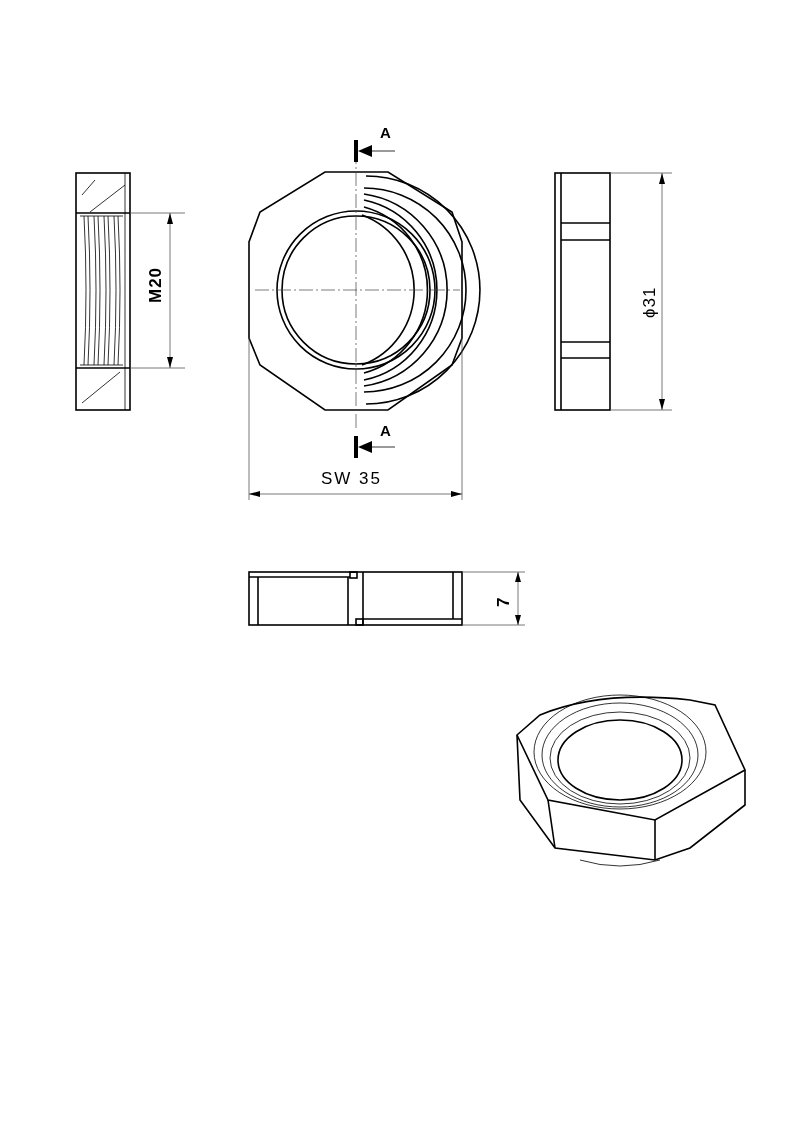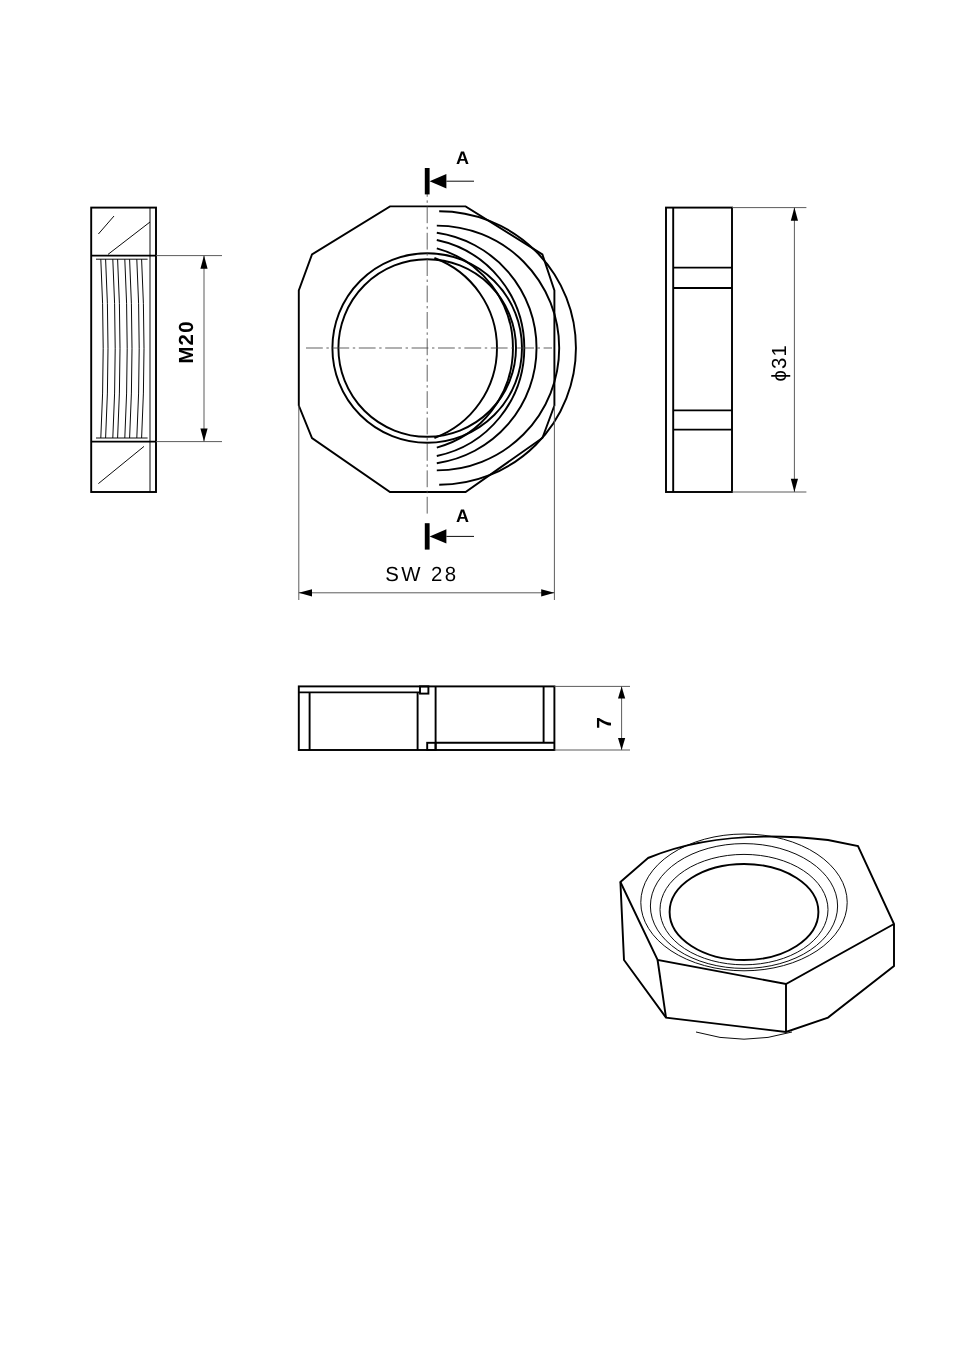--- a/index.html
+++ b/index.html
@@ -121,16 +121,16 @@
     <ellipse class="thin" cx="620" cy="755" rx="78" ry="52"></ellipse>
     <ellipse class="thin" cx="620" cy="752" rx="86" ry="57"></ellipse>
     <path class="thin" d="M580 860 Q620 872 660 860"></path>
   </g>
 </svg>
 
 <div class="label-layer">
   <span class="t" style="left:146px;top:303px;font-size:17px;font-weight:bold;transform:rotate(-90deg);transform-origin:left top;letter-spacing:1px;">M20</span>
   <span class="t" style="left:380px;top:124px;font-size:15px;font-weight:bold;">A</span>
   <span class="t" style="left:380px;top:422px;font-size:15px;font-weight:bold;">A</span>
-  <span class="t" style="left:321px;top:469px;font-size:17px;letter-spacing:2px;">SW 28</span>
+  <span class="t" style="left:321px;top:469px;font-size:17px;letter-spacing:2px;">SW 35</span>
   <span class="t" style="left:640px;top:318px;font-size:17px;transform:rotate(-90deg);transform-origin:left top;letter-spacing:1px;">ϕ31</span>
   <span class="t" style="left:494px;top:607px;font-size:17px;font-weight:bold;transform:rotate(-90deg);transform-origin:left top;">7</span>
 </div>
 
 </body></html>

